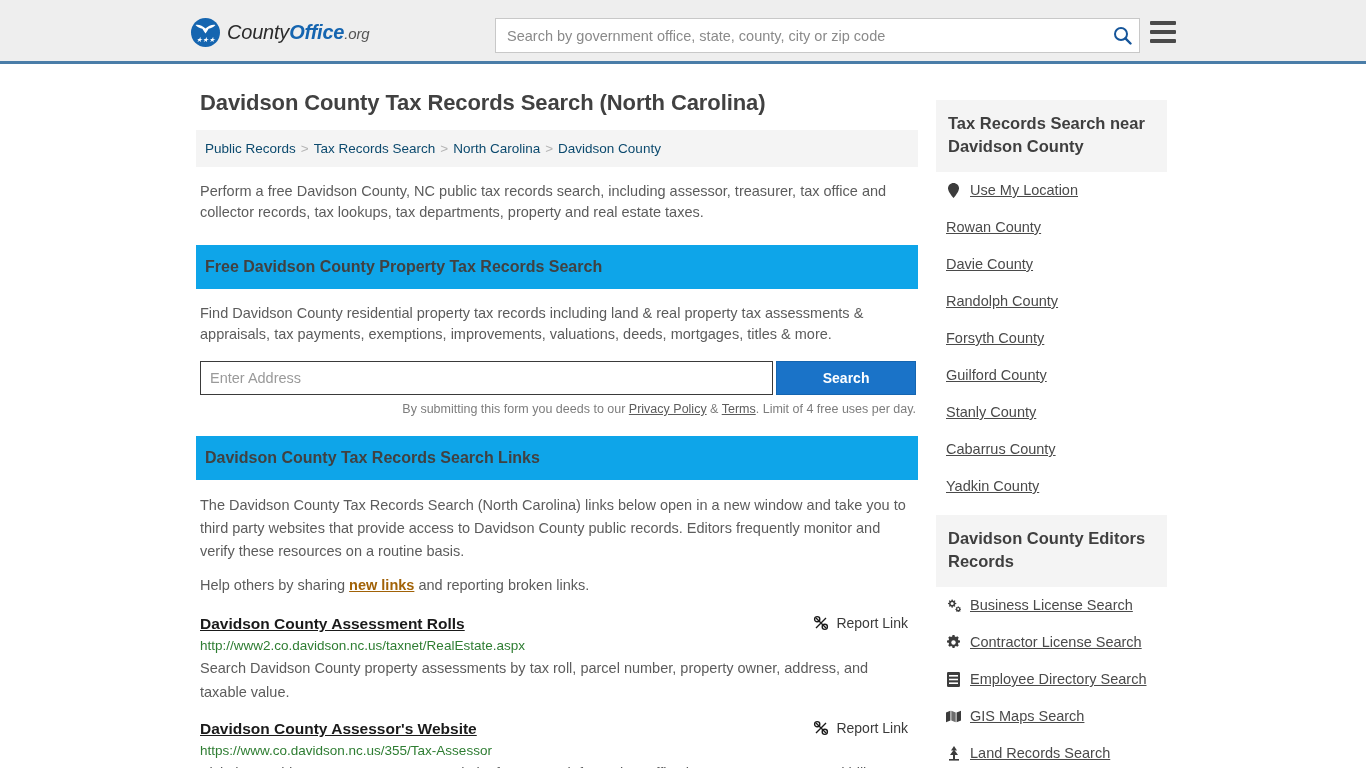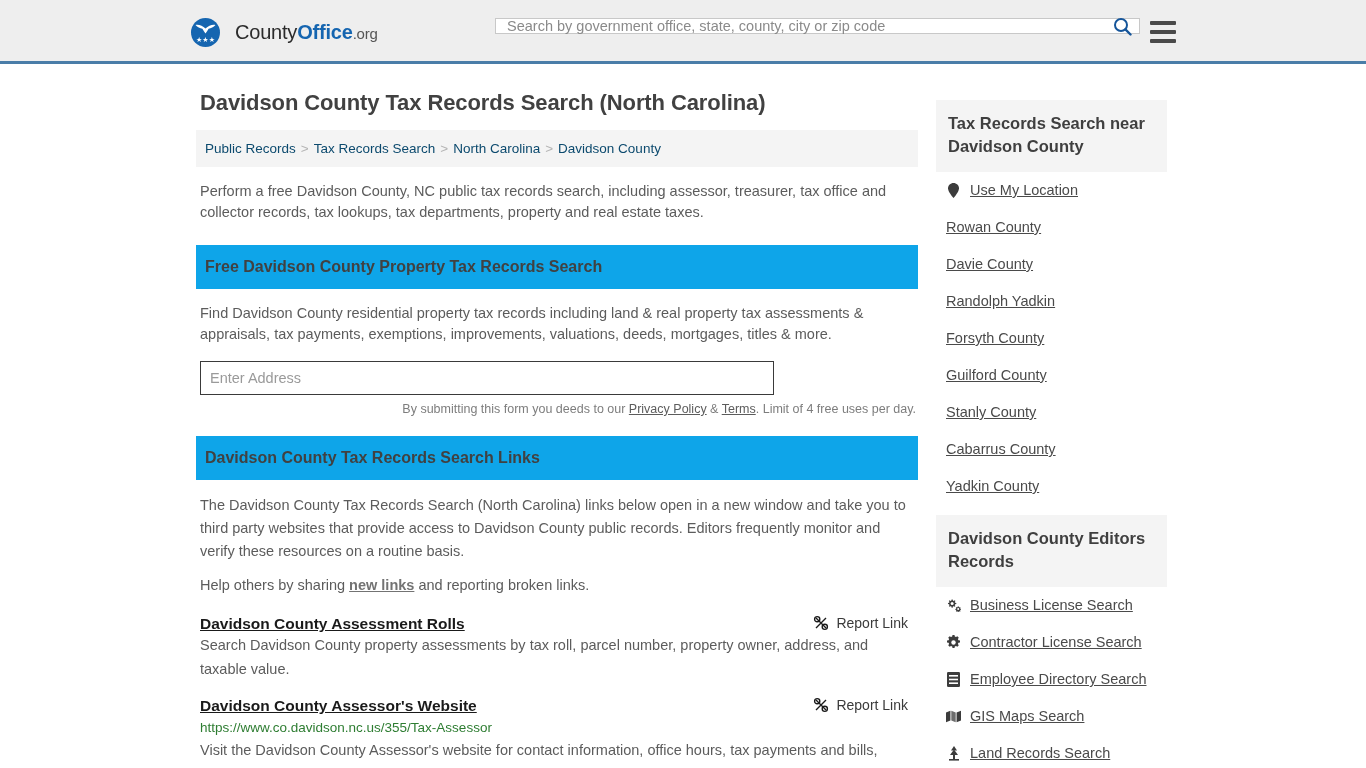--- a/index.html
+++ b/index.html
@@ -22,22 +22,23 @@
     display: flex;
     align-items: center;
     position: relative;
   }
   .logo-wrap {
     position: absolute;
     left: 191px;
     top: 18px;
     display: flex;
     align-items: center;
-    gap: 15px;
+    gap: 7px;
     text-decoration: none;
+    font-style: italic;
   }
   .logo-mark {
     width: 29px;
     height: 29px;
     border-radius: 50%;
     background: #1565b0;
     position: relative;
     flex: none;
     overflow: hidden;
   }
@@ -63,21 +64,21 @@
     white-space: nowrap;
   }
   .logo-text .b { color: #1565b0; font-weight: bold; }
   .logo-text .org { color: #555; font-size: 15px; }
 
   .search-shell {
     position: absolute;
     left: 495px;
     top: 18px;
     width: 645px;
-    height: 16px;
+    height: 35px;
     background: #ffffff;
     border: 1px solid #c8c8c8;
     display: flex;
     align-items: center;
     border-radius: 0;
   }
   .search-shell input {
     flex: 1;
     border: none;
     outline: none;
@@ -214,21 +215,21 @@
     font-size: 14.5px;
     line-height: 23px;
     color: #5c5c5c;
     margin: 0 4px 14px 4px;
   }
   .share-line {
     font-size: 14.5px;
     color: #5c5c5c;
     margin: 0 4px 22px 4px;
   }
-  .share-line a { color: #737373; text-decoration: underline; font-weight: bold;}
+  .share-line a { color: #a16207; text-decoration: underline; font-weight: bold;}
 
   
   .result { margin: 0 4px 16px 4px; }
   .result-head {
     display: flex;
     justify-content: space-between;
     align-items: flex-start;
   }
   .result-title {
     font-size: 15.5px;
@@ -335,20 +336,21 @@
       </div>
 
       <p class="intro">Perform a free Davidson County, NC public tax records search, including assessor, treasurer, tax office and collector records, tax lookups, tax departments, property and real estate taxes.</p>
 
       <div class="band">Free Davidson County Property Tax Records Search</div>
 
       <p class="blurb">Find Davidson County residential property tax records including land &amp; real property tax assessments &amp; appraisals, tax payments, exemptions, improvements, valuations, deeds, mortgages, titles &amp; more.</p>
 
       <div class="form-row">
         <input class="addr-input" type="text" placeholder="Enter Address" style="">
+        <button class="search-btn">Search</button>
       </div>
 
       <div class="disclaimer"><span>By submitting this form you deeds to our </span><a>Privacy Policy</a><span> &amp; </span><a>Terms</a><span>. Limit of 4 free uses per day.</span></div>
 
       <div class="band">Davidson County Tax Records Search Links</div>
 
       <p class="links-intro">The Davidson County Tax Records Search (North Carolina) links below open in a new window and take you to third party websites that provide access to Davidson County public records. Editors frequently monitor and verify these resources on a routine basis.</p>
 
       <p class="share-line"><span>Help others by sharing </span><a>new links</a><span> and reporting broken links.</span></p>
 
@@ -357,20 +359,21 @@
           <a class="result-title">Davidson County Assessment Rolls</a>
           <span class="report-link">
             <svg class="broken-chain" viewBox="0 0 16 16">
               <path d="M3 3 L13 13 M13 3 L3 13" stroke="#1a1a1a" stroke-width="1.4" fill="none"></path>
               <circle cx="4.2" cy="4.2" r="2.6" fill="none" stroke="#1a1a1a" stroke-width="1.4"></circle>
               <circle cx="11.8" cy="11.8" r="2.6" fill="none" stroke="#1a1a1a" stroke-width="1.4"></circle>
             </svg>
             <span>Report Link</span>
           </span>
         </div>
+        <div class="result-url">http://www2.co.davidson.nc.us/taxnet/RealEstate.aspx</div>
         <div class="result-desc">Search Davidson County property assessments by tax roll, parcel number, property owner, address, and taxable value.</div>
       </div>
 
       <div class="result">
         <div class="result-head">
           <a class="result-title">Davidson County Assessor's Website</a>
           <span class="report-link">
             <svg class="broken-chain" viewBox="0 0 16 16">
               <path d="M3 3 L13 13 M13 3 L3 13" stroke="#1a1a1a" stroke-width="1.4" fill="none"></path>
               <circle cx="4.2" cy="4.2" r="2.6" fill="none" stroke="#1a1a1a" stroke-width="1.4"></circle>
@@ -397,21 +400,21 @@
           </span>
           <a>Use My Location</a>
         </li>
         <li>
           <a>Rowan County</a>
         </li>
         <li>
           <a>Davie County</a>
         </li>
         <li>
-          <a>Randolph Yadkin</a>
+          <a>Randolph County</a>
         </li>
         <li>
           <a>Forsyth County</a>
         </li>
         <li>
           <a>Guilford County</a>
         </li>
         <li>
           <a>Stanly County</a>
         </li>

